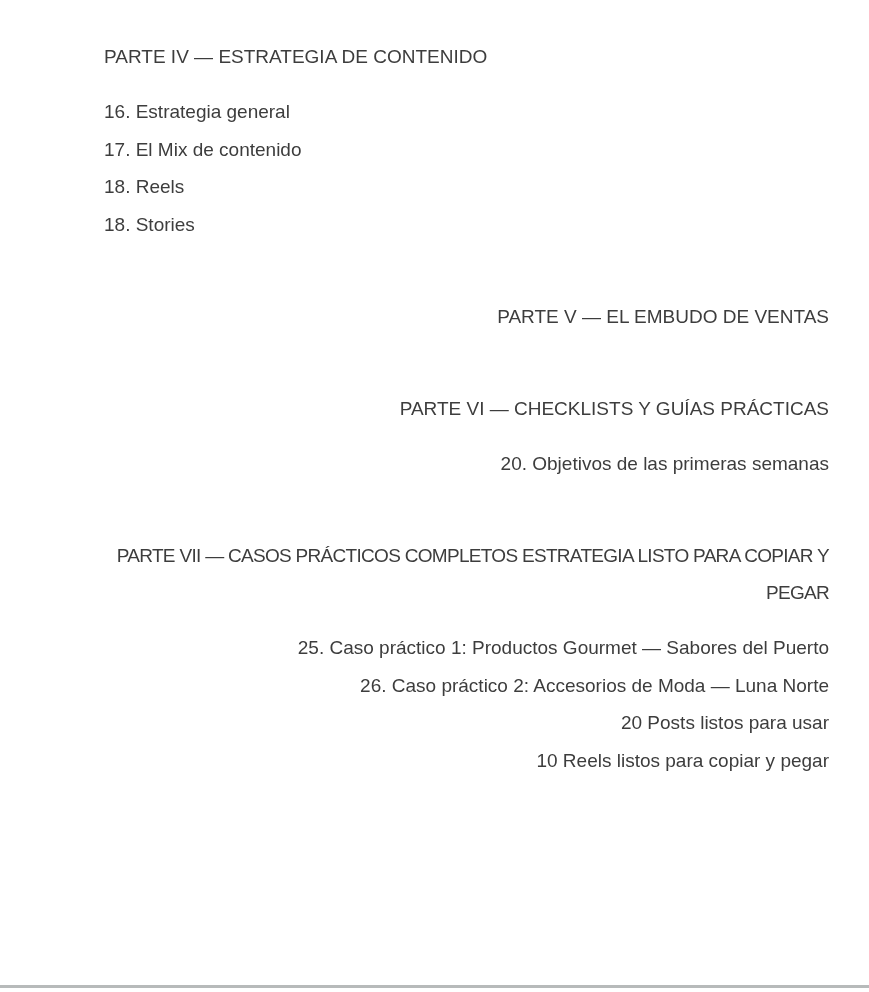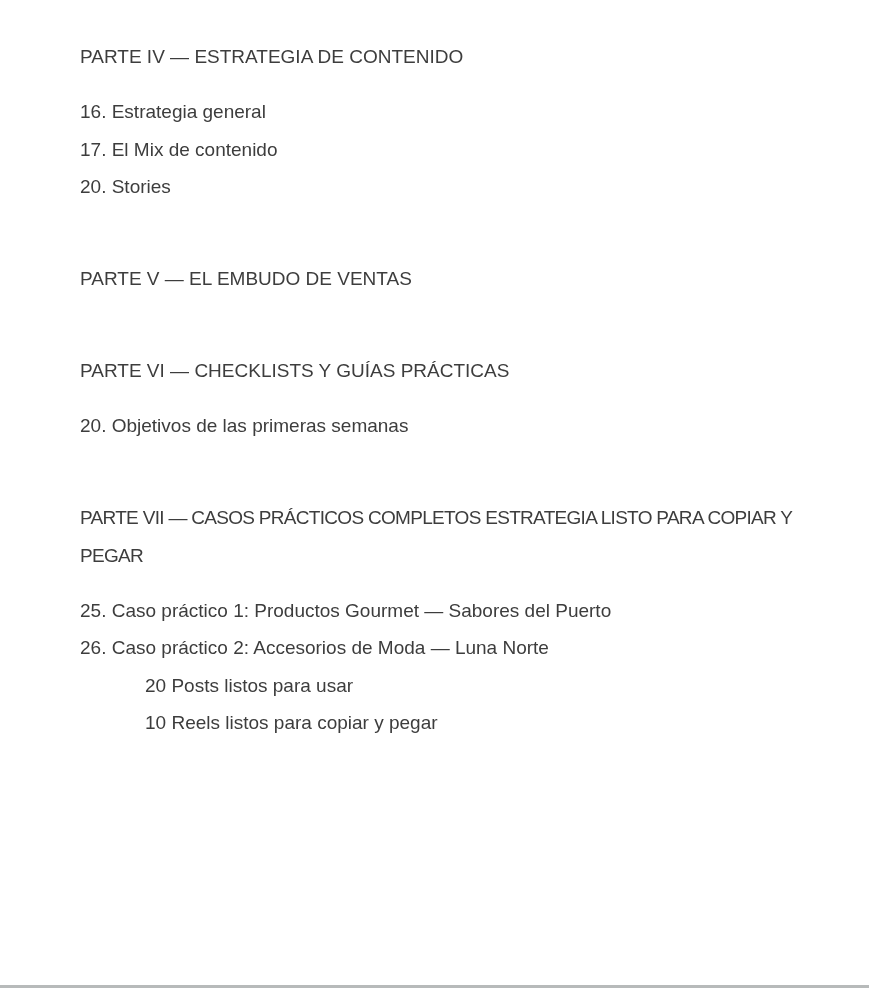--- a/index.html
+++ b/index.html
@@ -13,31 +13,33 @@
   }
   .toc {
     padding: 38px 40px 0 80px;
     color: #3d3d3d;
     font-size: 19px;
   }
   .toc-line {
     font-weight: 400;
     line-height: 37.5px;
     white-space: pre-wrap; 
+    margin-left: 24px;
   }
   .heading {
     font-size: 19px;
     font-weight: 400;
     margin-bottom: 17.5px;
   }
   .heading.condensed {
     letter-spacing: -0.7px;
   }
   .toc-section + .toc-section {
     margin-top: 54.5px;
+    text-align: right;
   }
   .item.indent {
     padding-left: 65px;
   }
   .bottom-bar {
     position: absolute;
     left: 0;
     top: 985px;
     width: 869px;
     height: 3px;
@@ -46,21 +48,22 @@
 </style>
 </head>
 <body>
 
 <main class="toc">
 
   <section class="toc-section">
     <h2 class="toc-line heading">PARTE IV — ESTRATEGIA DE CONTENIDO</h2>
     <p class="toc-line item">16. Estrategia general</p>
     <p class="toc-line item">17. El Mix de contenido</p>
-    <p class="toc-line item">20. Stories</p>
+    <p class="toc-line item">18. Reels</p>
+    <p class="toc-line item">18. Stories</p>
   </section>
 
   <section class="toc-section">
     <h2 class="toc-line heading">PARTE V — EL EMBUDO DE VENTAS</h2>
   </section>
 
   <section class="toc-section">
     <h2 class="toc-line heading">PARTE VI — CHECKLISTS Y GUÍAS PRÁCTICAS</h2>
     <p class="toc-line item">20. Objetivos de las primeras semanas</p>
   </section>

